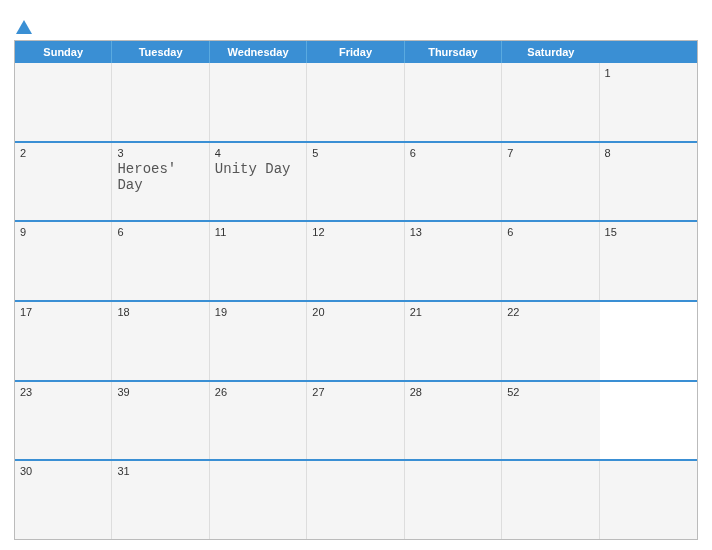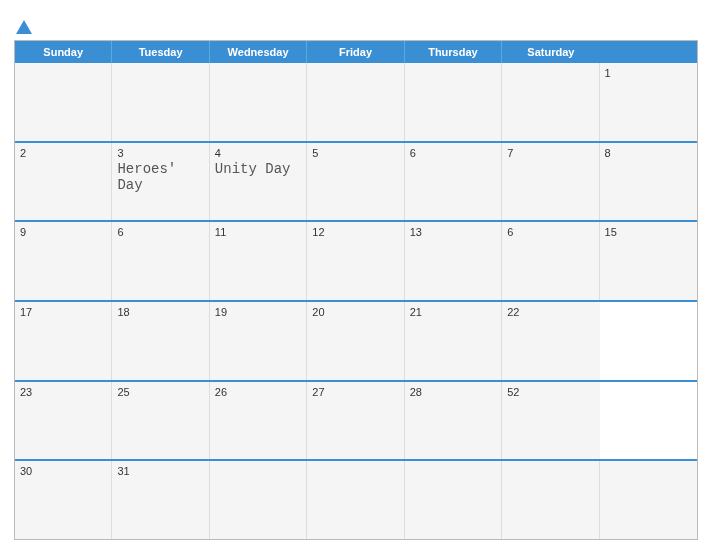--- a/index.html
+++ b/index.html
@@ -230,21 +230,21 @@
           </div>
           <div class="cal-cell">
             <span class="day-number">22</span>
           </div>
         </div>
         <div class="cal-week">
           <div class="cal-cell">
             <span class="day-number">23</span>
           </div>
           <div class="cal-cell">
-            <span class="day-number">25</span>
+            <span class="day-number">39</span>
           </div>
           <div class="cal-cell">
             <span class="day-number">26</span>
           </div>
           <div class="cal-cell">
             <span class="day-number">27</span>
           </div>
           <div class="cal-cell">
             <span class="day-number">28</span>
           </div>

